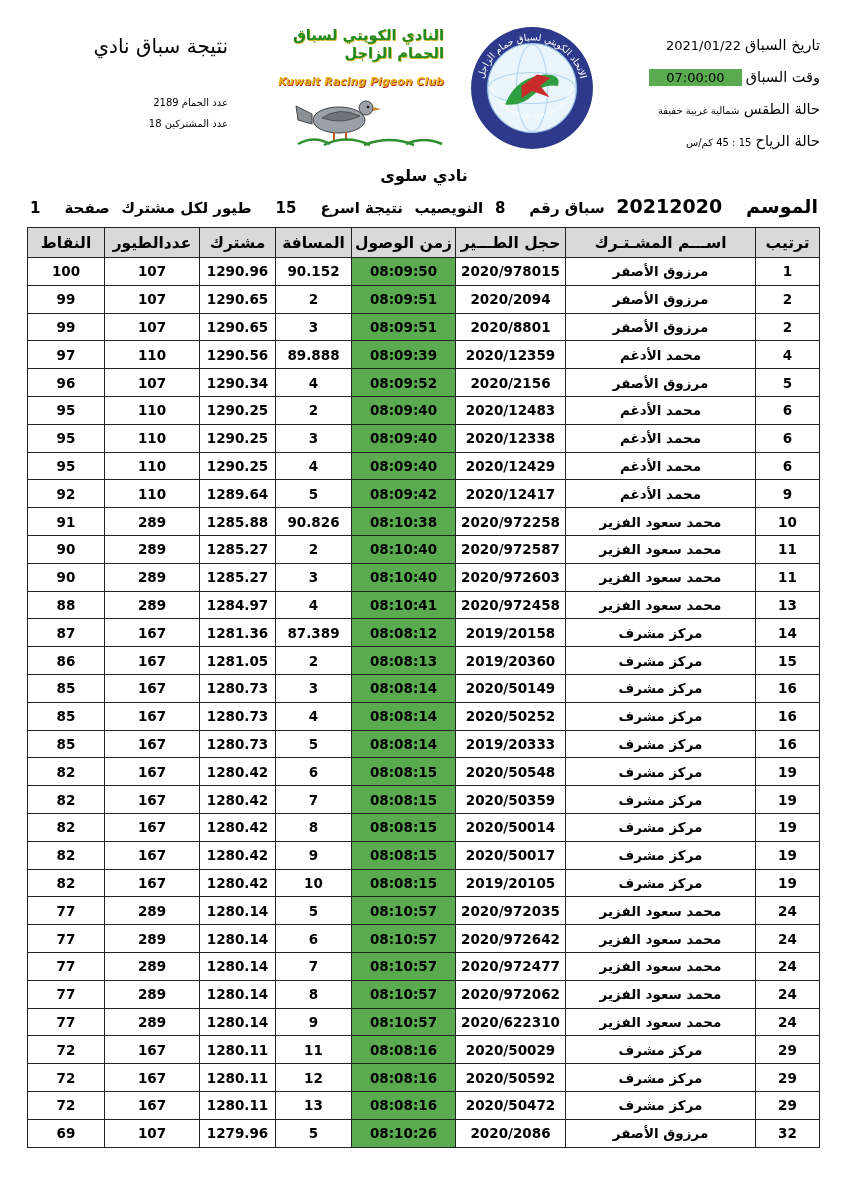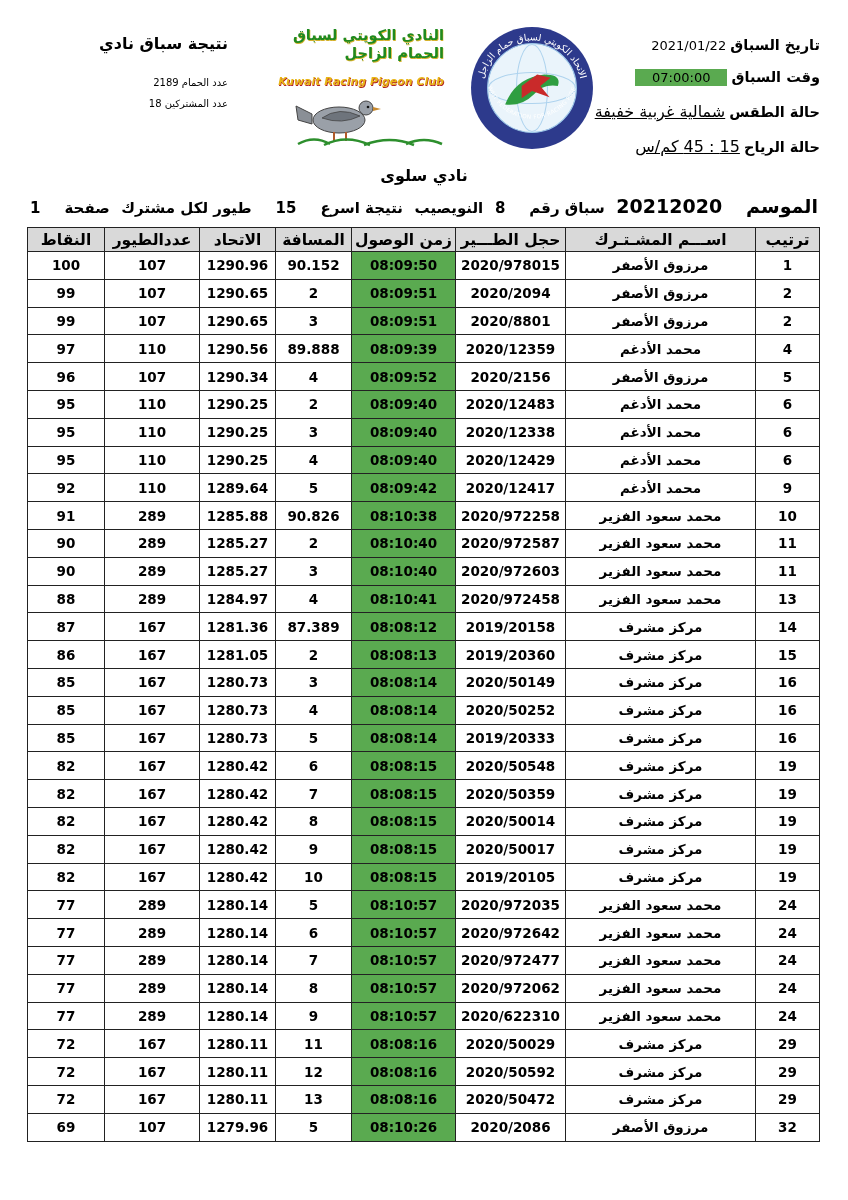--- a/index.html
+++ b/index.html
@@ -10,48 +10,48 @@
     color:#000;
     overflow:hidden;
   }
   .page { width:848px; height:1200px; padding:24px 28px 0; direction:rtl; }
 
   
   .top { display:flex; justify-content:space-between; align-items:flex-start; height:142px; }
 
   .race-info { width:200px; padding-top:6px; }
   .race-info .line { font-size:13px; line-height:2.2; white-space:nowrap; }
-  .race-info .lbl { font-weight:bold; font-size:14.5px; }
-  .race-info .small { font-size:16px;text-decoration:underline; }
+  .race-info .lbl { font-weight:normal; font-size:14.5px; }
+  .race-info .small { font-size:10px; }
   .chip { background:var(--green,#5aaa50); padding:1px 17px; }
 
   .fed-logo-wrap { padding-top:2px; }
 
   .club-logo { width:190px; text-align:right; padding-top:2px; }
   .club-logo-ar { color:#1f8a1f; font-weight:bold; font-size:14.5px; line-height:1.25; text-shadow:0.6px 0.6px 0 #d4b12a; }
   .club-logo-en { color:#e8b516; font-weight:bold; font-style:italic; font-size:11px; text-shadow:0.6px 0.6px 0 #b22222; margin-top:13px; }
 
   .club-info { width:200px; padding-top:10px; text-align:right; }
-  .club-info .title { font-weight:bold; font-size:16px; margin-bottom:19px; }
+  .club-info .title { font-weight:normal; font-size:20px; margin-bottom:34px; }
   .club-info .line { font-size:10px; font-weight:normal; line-height:2.1; white-space:nowrap; }
 
   
   .club-name { text-align:center; font-weight:bold; font-size:16px; }
   .subheader {
     display:flex; justify-content:space-between; align-items:baseline;
     font-weight:bold; font-size:15px; margin-top:10px; padding:0 2px;
   }
   .subheader .big { font-size:19px; }
   .group { display:flex; column-gap:24px; align-items:baseline; }
 
   
   table { width:792px; border-collapse:collapse; margin-top:10px; table-layout:fixed; }
   th {
     background:var(--gray,#d9d9d9);
-    border:1px solid #222; font-size:15.5px; height:24px; font-weight:bold;margin-left:24px;
+    border:1px solid #222; font-size:15.5px; height:30px; font-weight:bold;margin-left:24px;
   }
   td {
     border:1px solid #222; text-align:center;
     font-size:13.5px; font-weight:bold; height:27.8px;
     overflow:hidden; white-space:nowrap;
   }
   td.green { background:var(--green,#5aaa50);margin-left:32px; }
 </style>
 </head>
 <body>
@@ -162,21 +162,21 @@
         <col style="width:95px">
         <col style="width:77px">
     </colgroup>
     <thead>
       <tr>
           <th>ترتيب</th>
           <th>اســـم المشـتـرك</th>
           <th>حجل الطـــير</th>
           <th>زمن الوصول</th>
           <th>المسافة</th>
-          <th>الاتحاد</th>
+          <th>مشترك</th>
           <th>عددالطيور</th>
           <th>النقاط</th>
         </tr>
     </thead>
     <tbody>
         <tr>
           <td>1</td>
           <td>مرزوق الأصفر</td>
           <td>2020/978015</td>
           <td class="green">08:09:50</td>

